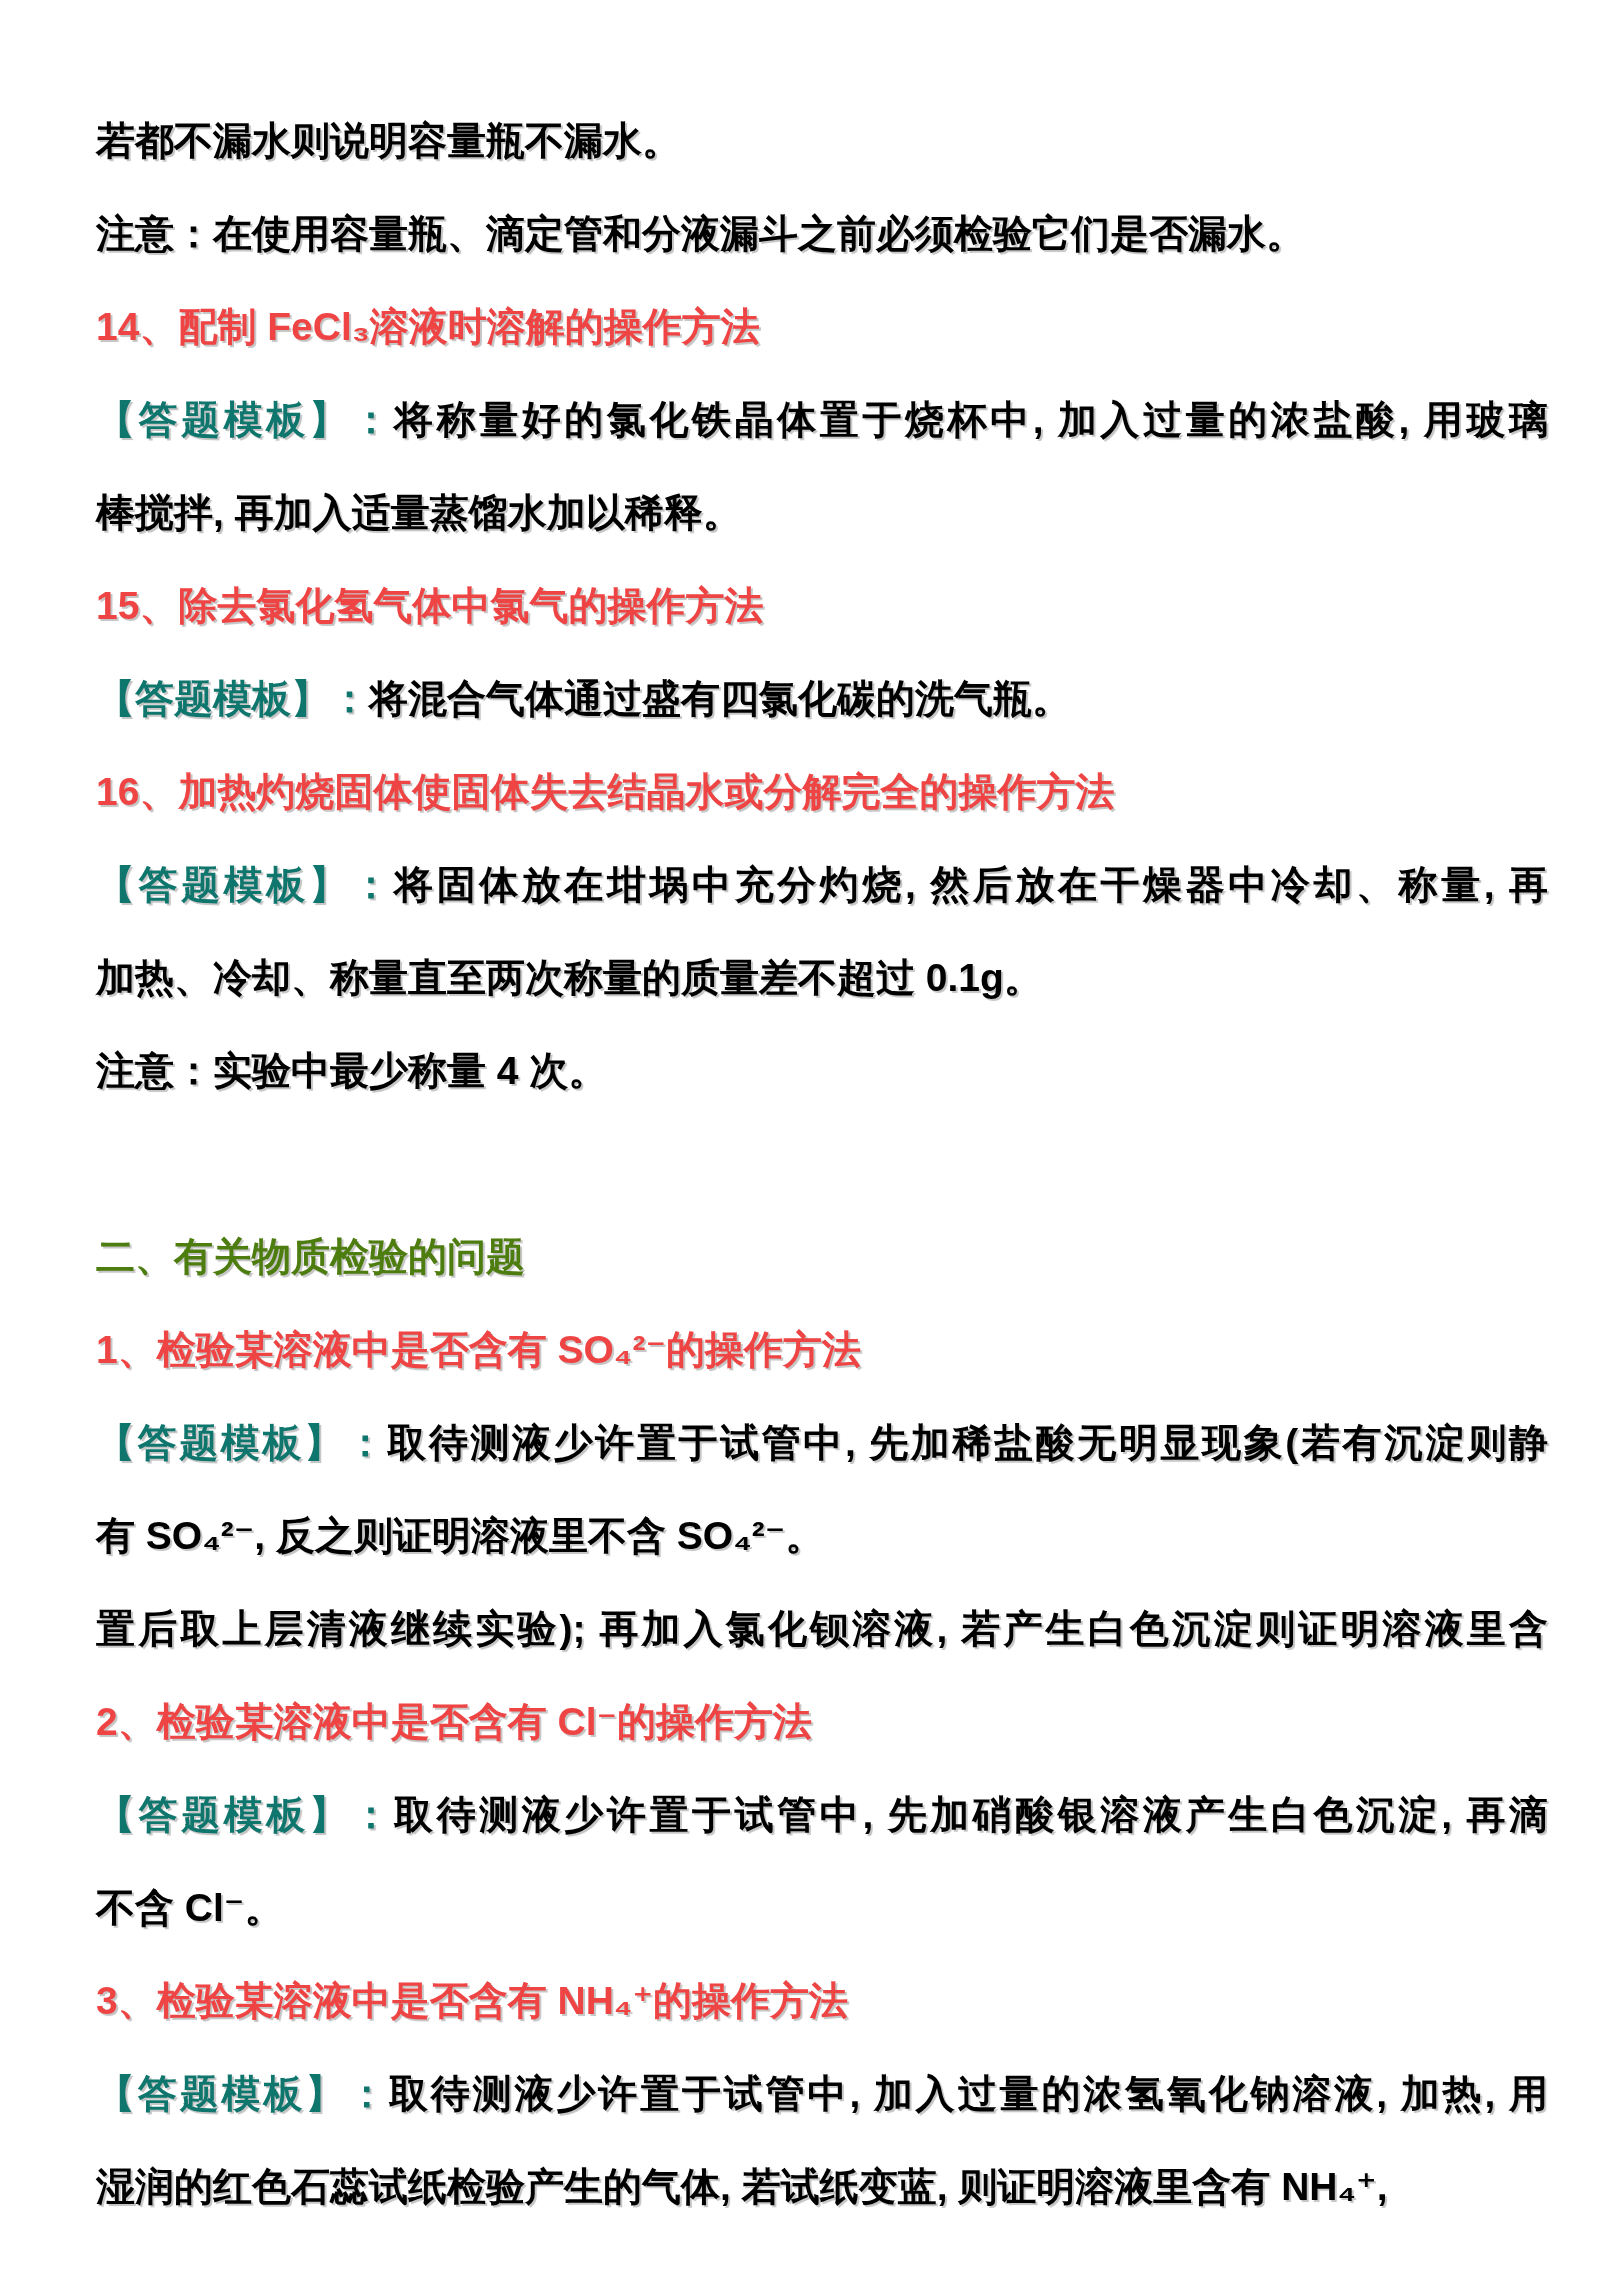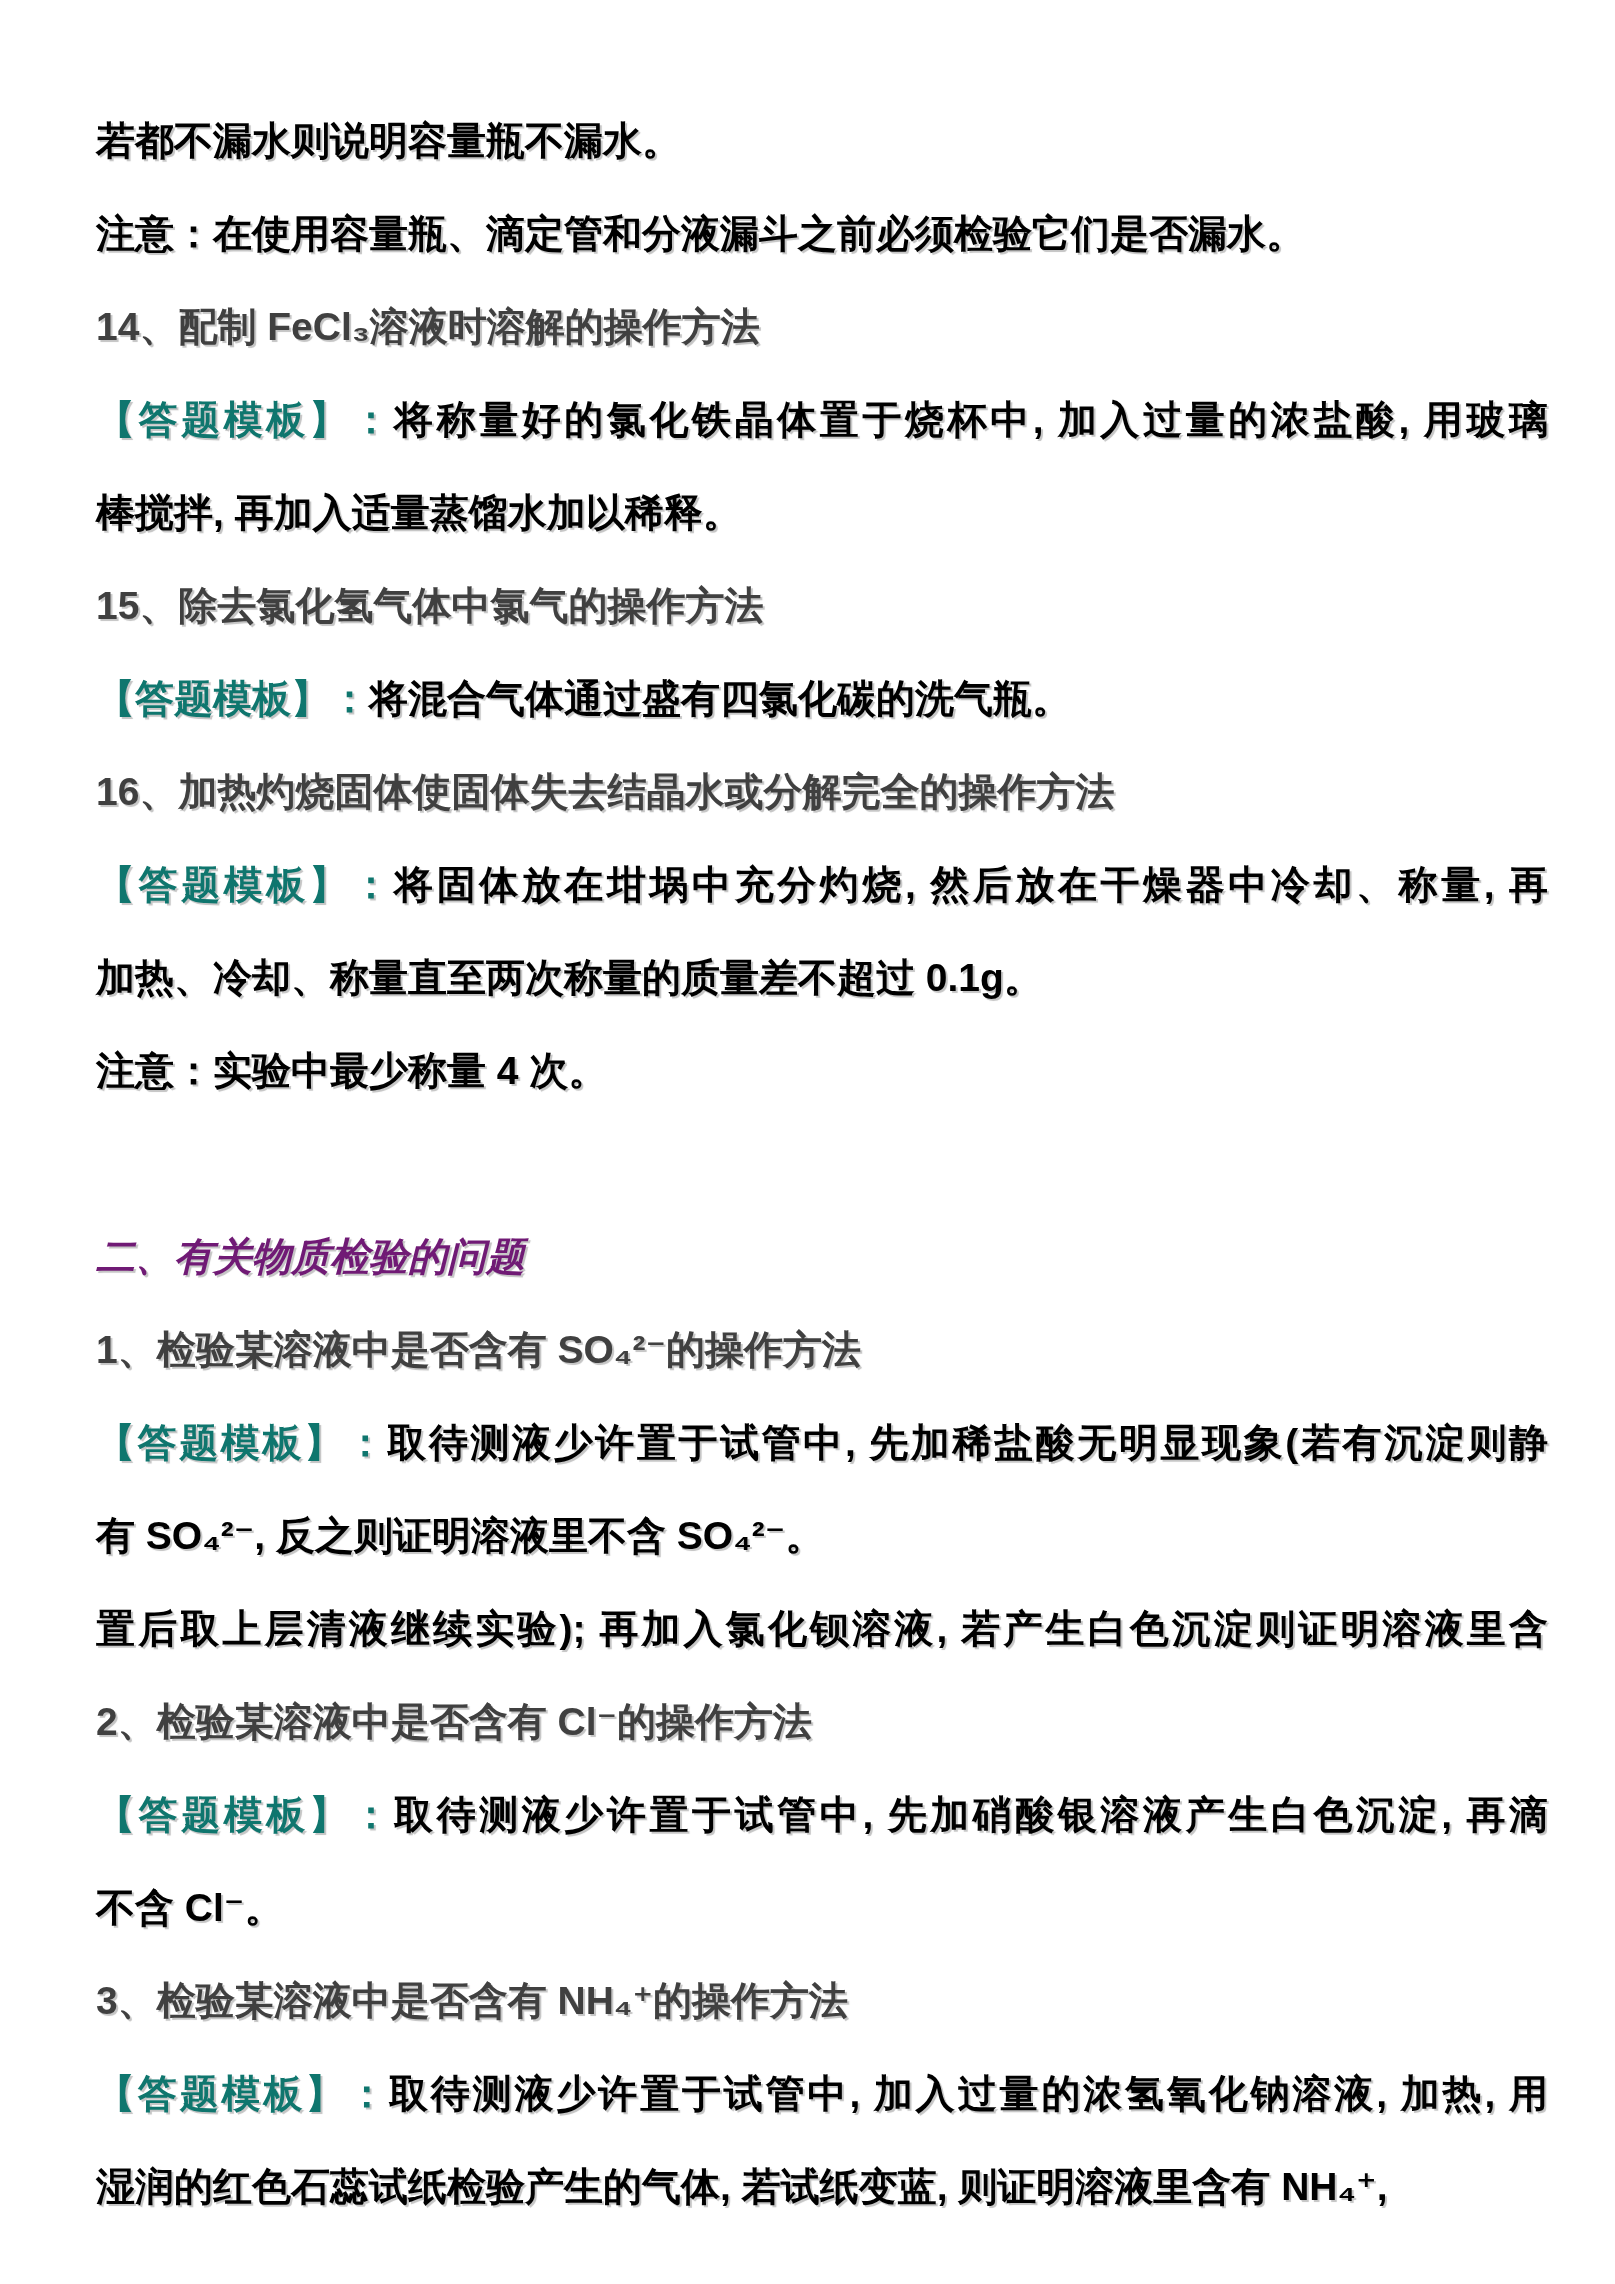--- a/index.html
+++ b/index.html
@@ -26,22 +26,22 @@
     line-height: 85px;
     white-space: nowrap;
     text-shadow: 2px 2px 0.7px rgba(90,90,90,0.35);
   }
   p.line.fill {
     white-space: normal;
     text-align: justify;
     text-align-last: justify;
   }
   p.line.blank { text-shadow: none; }
-  .heading-blue { color: #404040; }
-  .heading-red  { color: #701a75; font-style: italic; }
+  .heading-blue { color: #ef4444; }
+  .heading-red  { color: #4d7c0f; }
   .tpl          { color: #0f766e; }
 </style>
 </head>
 <body>
 
 <main class="doc">
   <p class="line">若都不漏水则说明容量瓶不漏水。</p>
   <p class="line">注意：在使用容量瓶、滴定管和分液漏斗之前必须检验它们是否漏水。</p>
   <p class="line heading-blue">14、配制 FeCl₃溶液时溶解的操作方法</p>
   <p class="line fill"><span class="tpl">【答题模板】：</span><span>将称量好的氯化铁晶体置于烧杯中, 加入过量的浓盐酸, 用玻璃</span></p>

